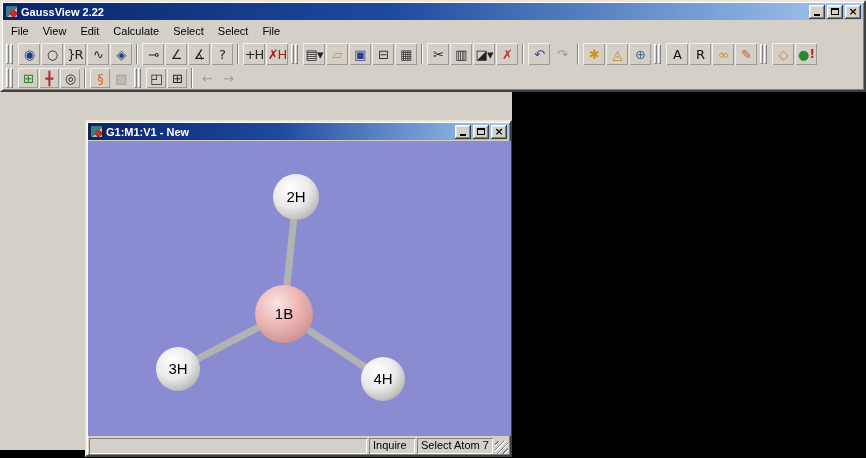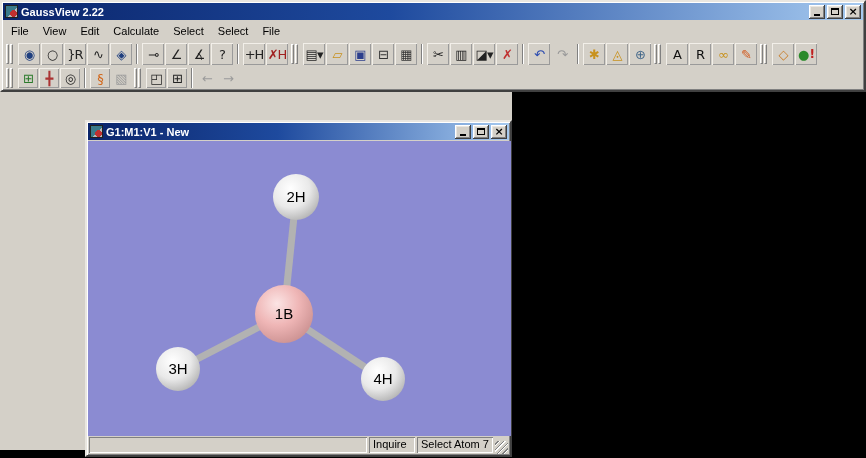--- a/index.html
+++ b/index.html
@@ -65,21 +65,21 @@
 
   
   .backdrop { position:absolute; left:0; top:92px; width:512px; height:358px; background:#d4d0c8; }
 
   
   .child-window { position:absolute; left:85px; top:120px; width:427px; height:337px; display:flex; flex-direction:column; }
   .client-view { position:relative; width:423px; height:295px; margin:0 1px; }
   .molsvg { display:block; }
   .atomlabel { font-family:"Liberation Sans",sans-serif; font-size:15px; text-anchor:middle; }
 
-  .statusbar { height:20px; display:flex; gap:2px; padding:1px 2px; font-size:11px; color:#000;border-radius:7px; }
+  .statusbar { height:20px; display:flex; align-items:center; gap:2px; padding:1px 2px; font-size:11px; color:#000;border-radius:7px; }
   .spanel {
     height:16px; line-height:15px; padding:0 4px; white-space:nowrap; overflow:hidden;
     box-shadow: inset 1px 1px 0 #808080, inset -1px -1px 0 #fff;
   }
   .spanel.spacer { flex:1; }
   .spanel.inquire { width:46px; flex:none; }
   .spanel.select { width:76px; flex:none; }
   .resize-grip {
     width:13px; height:13px; flex:none; align-self:flex-end;
     background: repeating-linear-gradient(135deg, rgba(0,0,0,0) 0 2px, #808080 2px 3px, #ffffff 3px 4px);

